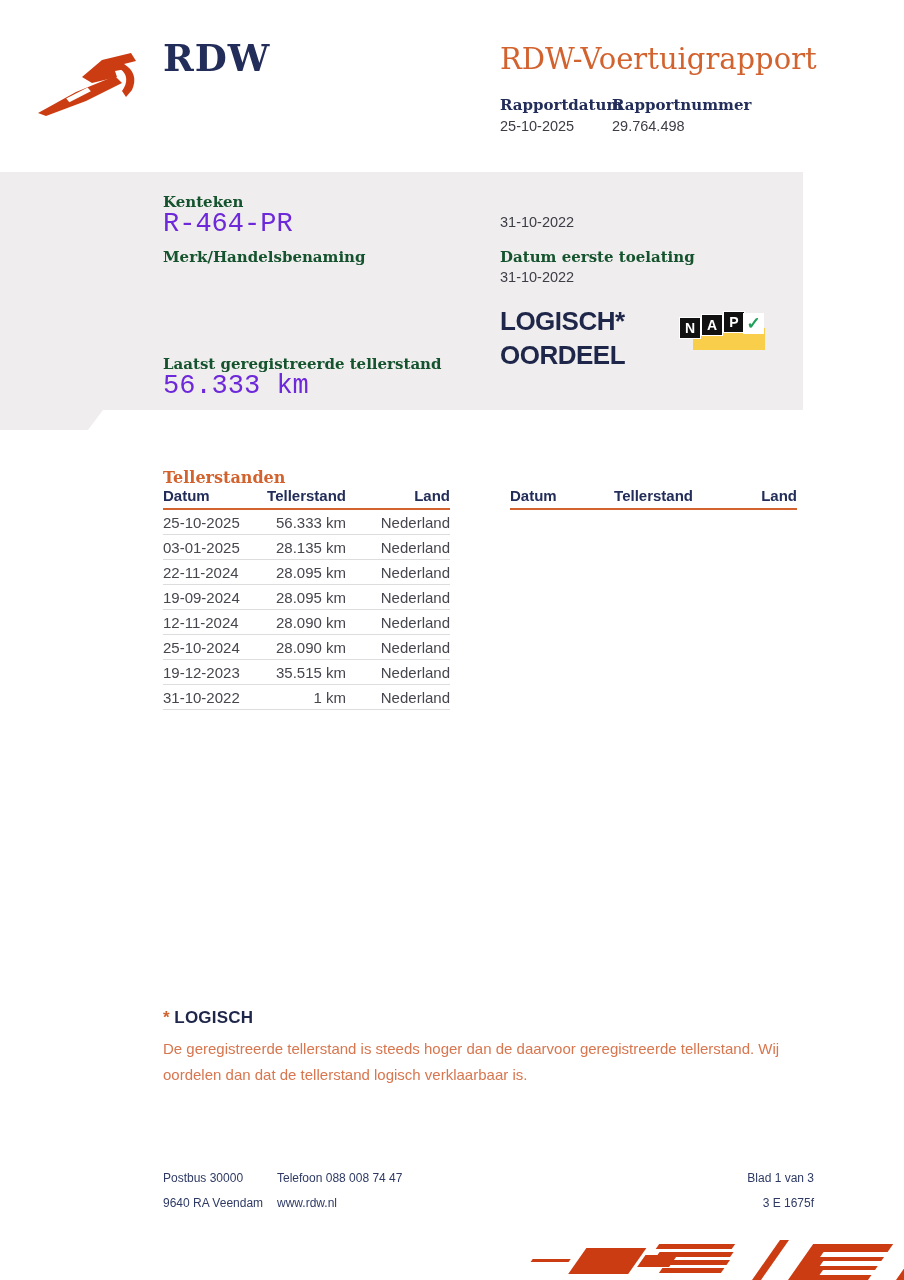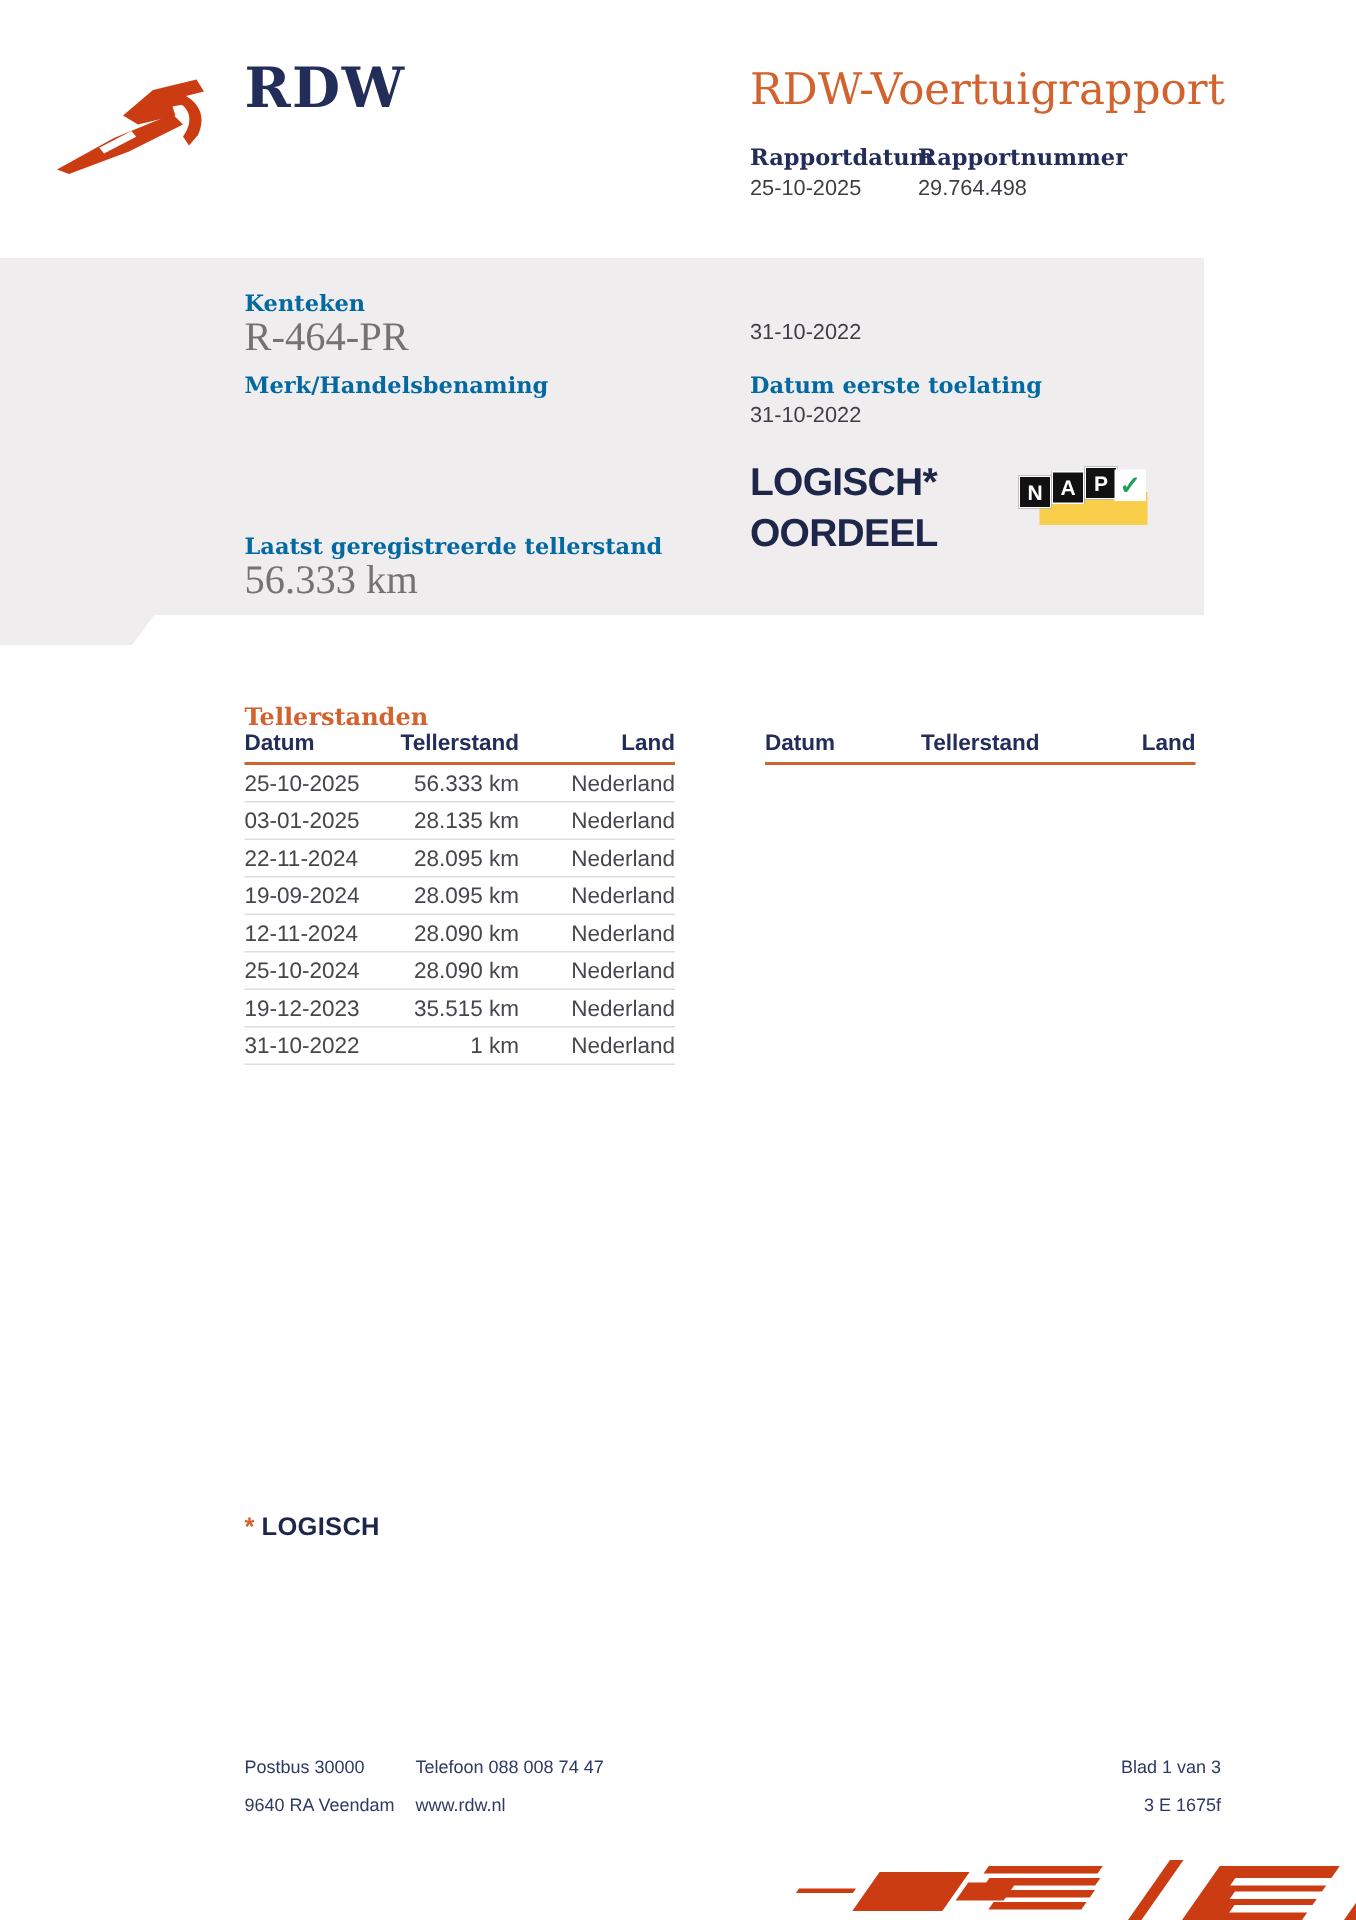--- a/index.html
+++ b/index.html
@@ -23,24 +23,24 @@
   }
   .meta-value{position:absolute;top:118px;font-size:14.5px;color:#3d3d46;}
   .ml1,.mv1{left:500px;} .ml2,.mv2{left:612px;}
   
   .panel{
     position:absolute;left:0;top:172px;width:803px;height:258px;background:#f0edee;
     clip-path:polygon(0 0,803px 0,803px 238px,103px 238px,88px 258px,0 258px);
   }
   .olabel{
     position:absolute;font-family:"DejaVu Serif",serif;font-weight:bold;
-    font-size:15px;color:#0369a1;
+    font-size:15px;color:#14532d;
   }
   .bigval{
-    position:absolute;font-family:Liberation Serif, serif;font-size:27px;color:#737373;
+    position:absolute;font-family:Liberation Mono, monospace;font-size:27px;color:#6d28d9;
   }
   .smallval{position:absolute;font-size:14.5px;color:#3d3d46;}
   .verdict{
     position:absolute;left:500px;top:132px;font-size:26px;line-height:34px;
     font-weight:bold;color:#1e2749;letter-spacing:-0.5px;
   }
   
   .nap{position:absolute;left:679px;top:139px;width:88px;height:42px;}
   .nap-yellow{position:absolute;left:14px;top:17px;width:72px;height:22px;background:#f8ce4a;}
   .nap-tile{
@@ -193,20 +193,21 @@
       <div class="tcell c0">Datum</div>
       <div class="tcell c1">Tellerstand</div>
       <div class="tcell c2">Land</div>
     </div>
   </div>
 
   <div class="footnote-title">
     <span class="fn-star">*</span>
     <span class="fn-word">LOGISCH</span>
   </div>
+  <div class="footnote-text">De geregistreerde tellerstand is steeds hoger dan de daarvoor geregistreerde tellerstand. Wij oordelen dan dat de tellerstand logisch verklaarbaar is.</div>
 
   <div class="footer-item fr1 fc1">Postbus 30000</div>
   <div class="footer-item fr2 fc1">9640 RA Veendam</div>
   <div class="footer-item fr1 fc2">Telefoon 088 008 74 47</div>
   <div class="footer-item fr2 fc2">www.rdw.nl</div>
   <div class="footer-item fr1 fc3">Blad 1 van 3</div>
   <div class="footer-item fr2 fc3">3 E 1675f</div>
 
   <div class="bottom-art">
     <svg width="374" height="40" viewBox="0 0 374 40">

